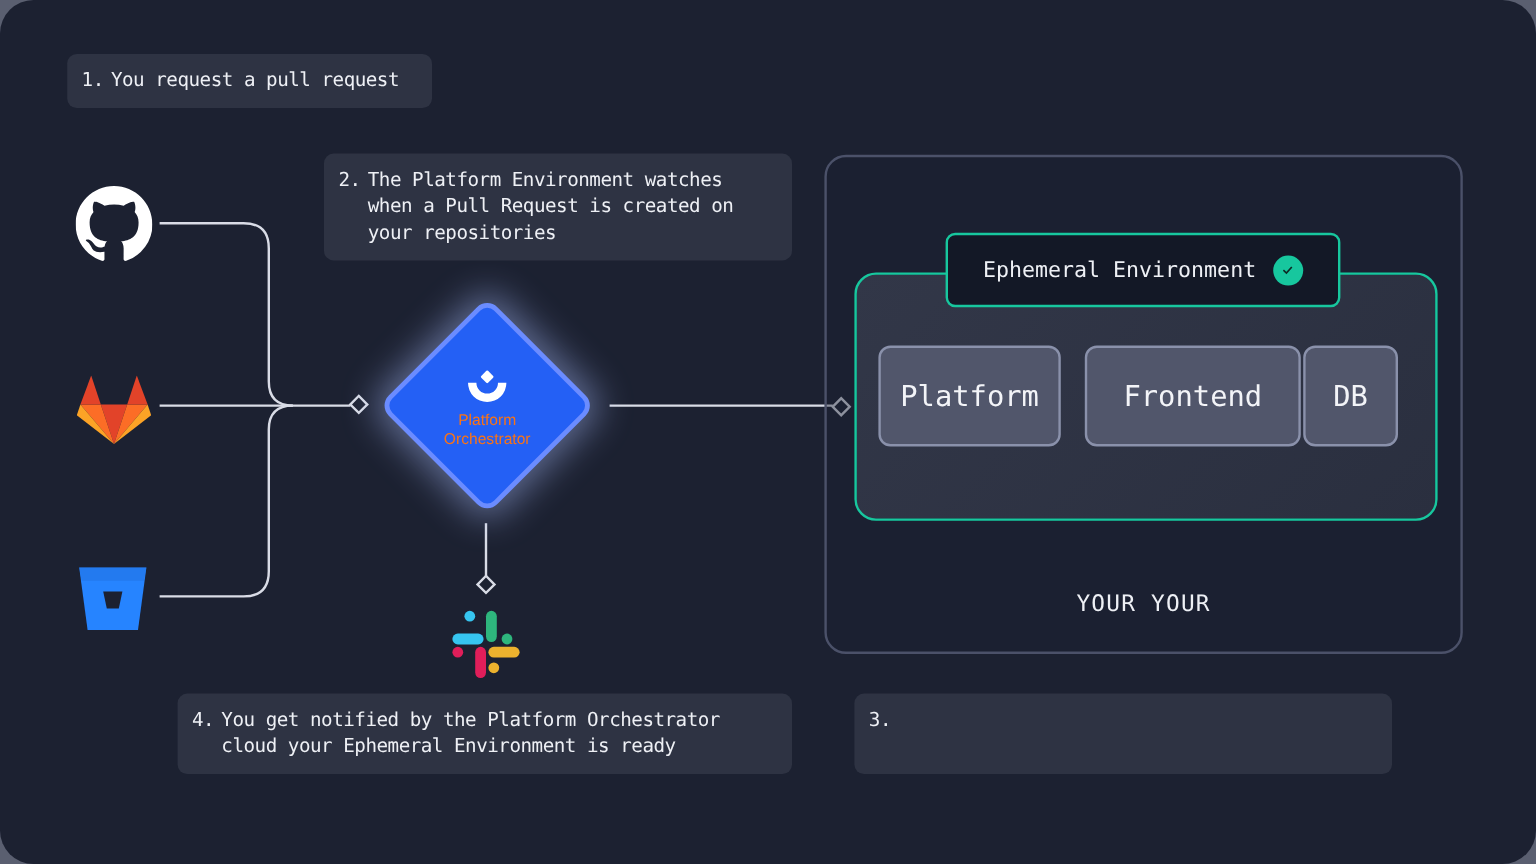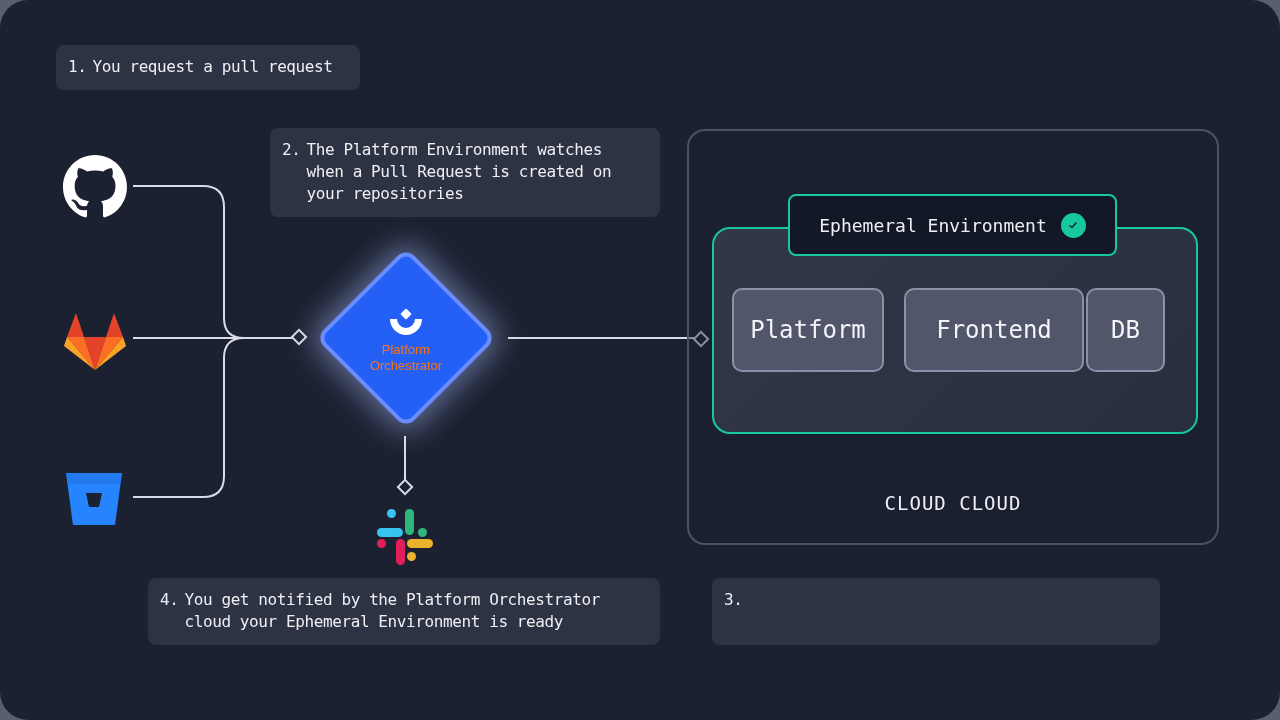--- a/index.html
+++ b/index.html
@@ -159,21 +159,21 @@
     <span>Ephemeral Environment</span>
     <span class="check">
       <svg width="12" height="12" viewBox="0 0 12 12">
           <path d="M2.5 6.2 L5 8.5 L9.5 3.5" fill="none" stroke="#0d2a24" stroke-width="1.4"></path>
         </svg>
     </span>
   </div>
   <div class="svc" id="svc0">Platform</div>
   <div class="svc" id="svc1">Frontend</div>
   <div class="svc" id="svc2">DB</div>
-  <div class="cloud-label">CLOUD CLOUD</div>
+  <div class="cloud-label">YOUR YOUR</div>
 
   <div class="step" id="step4">
     <span class="num">4.</span>
     <span class="txt">You get notified by the Platform Orchestrator
 cloud your Ephemeral Environment is ready</span>
   </div>
   <div class="step" id="step3">
     <span class="num">3.</span>
   </div>
 </div>

